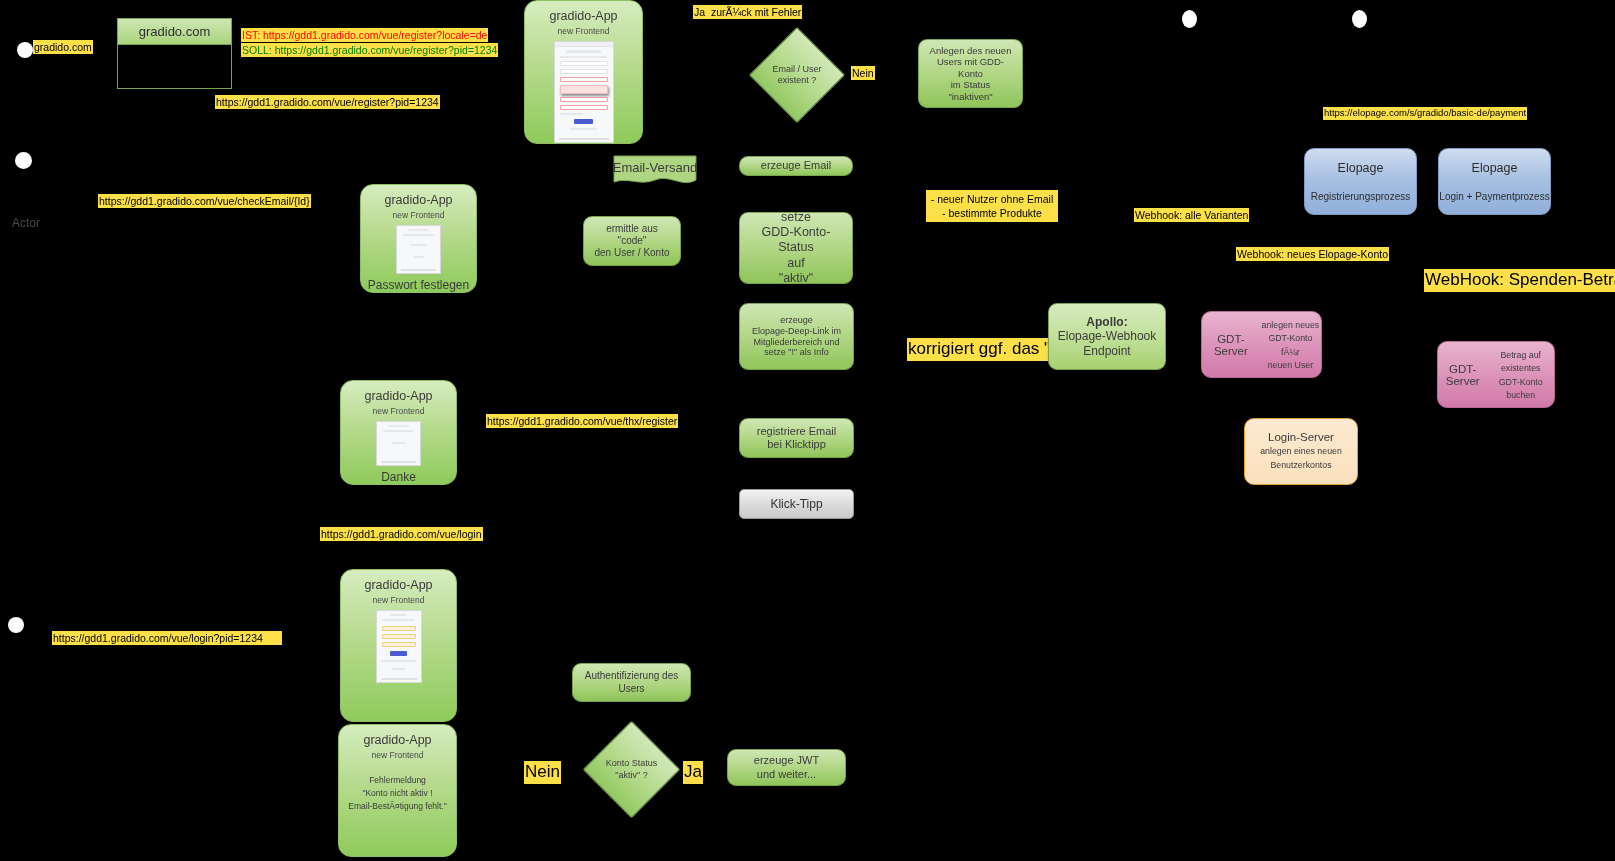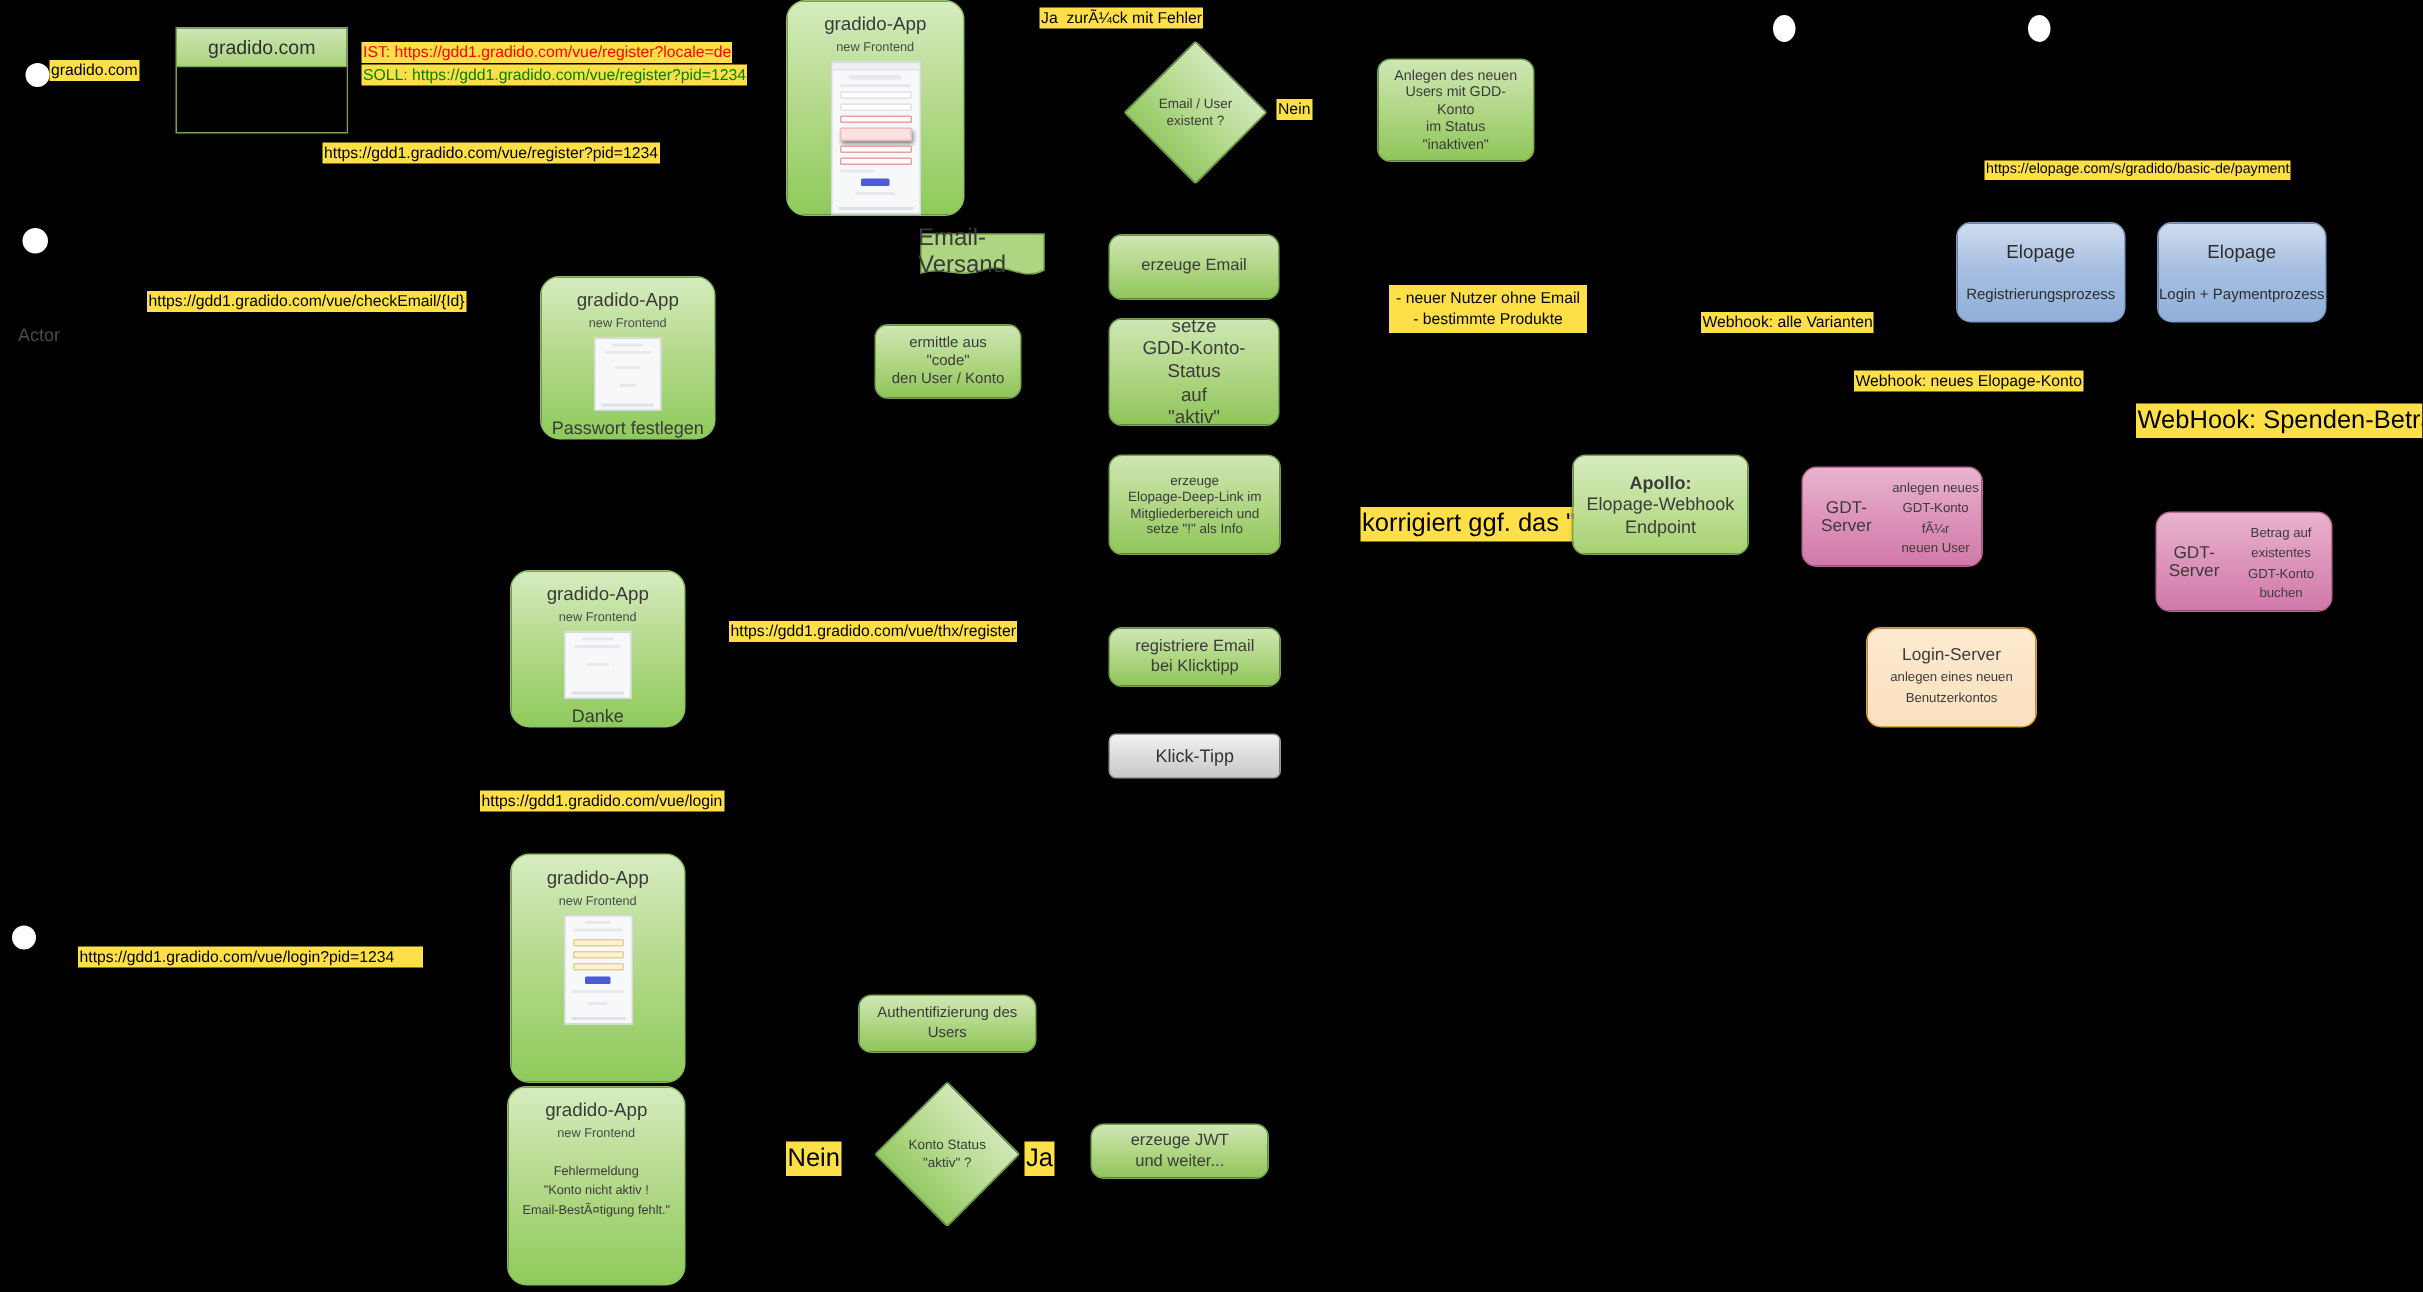--- a/index.html
+++ b/index.html
@@ -143,21 +143,21 @@
 
   
   .docnode {
     position: absolute;
   }
   .docnode svg { position:absolute; inset:0; }
   .docnode .dlabel {
     position: absolute; inset: 0;
     display:flex; align-items:center; justify-content:center;
     padding-bottom: 8px;
-    font-size: 16px; color: #3b3b3b;
+    font-size: 13px; color: #3b3b3b;
   }
 
   
   .chip {
     position: absolute;
     background: #fde047;
     color: #000000;
     font-size: 10.5px;
     line-height: 1.35;
     padding: 0 1px;
@@ -285,21 +285,21 @@
 den User / Konto</div>
 
   <div class="diamond" style="left:750px;top:28px;width:94px;height:94px;">
     <div class="dshape" style="inset:13px;"></div>
     <div class="dtext">Email / User
 existent ?</div>
   </div>
   <div class="chip" style="left:693px;top:5px;">Ja  zurÃ¼ck mit Fehler</div>
   <div class="chip" style="left:851px;top:66px;">Nein</div>
 
-  <div class="node proc" style="left:739px;top:156px;width:114px;height:44px;font-size:11px;">erzeuge Email</div>
+  <div class="node proc" style="left:739px;top:156px;width:114px;height:20px;font-size:11px;">erzeuge Email</div>
 
   <div class="node proc" style="left:739px;top:212px;width:114px;height:72px;font-size:12.5px;">setze
 GDD-Konto-Status
 auf
 "aktiv"</div>
 
   <div class="node proc" style="left:739px;top:303px;width:115px;height:67px;font-size:9px;">erzeuge
 Elopage-Deep-Link im
 Mitgliederbereich und
 setze "!" als Info</div>

